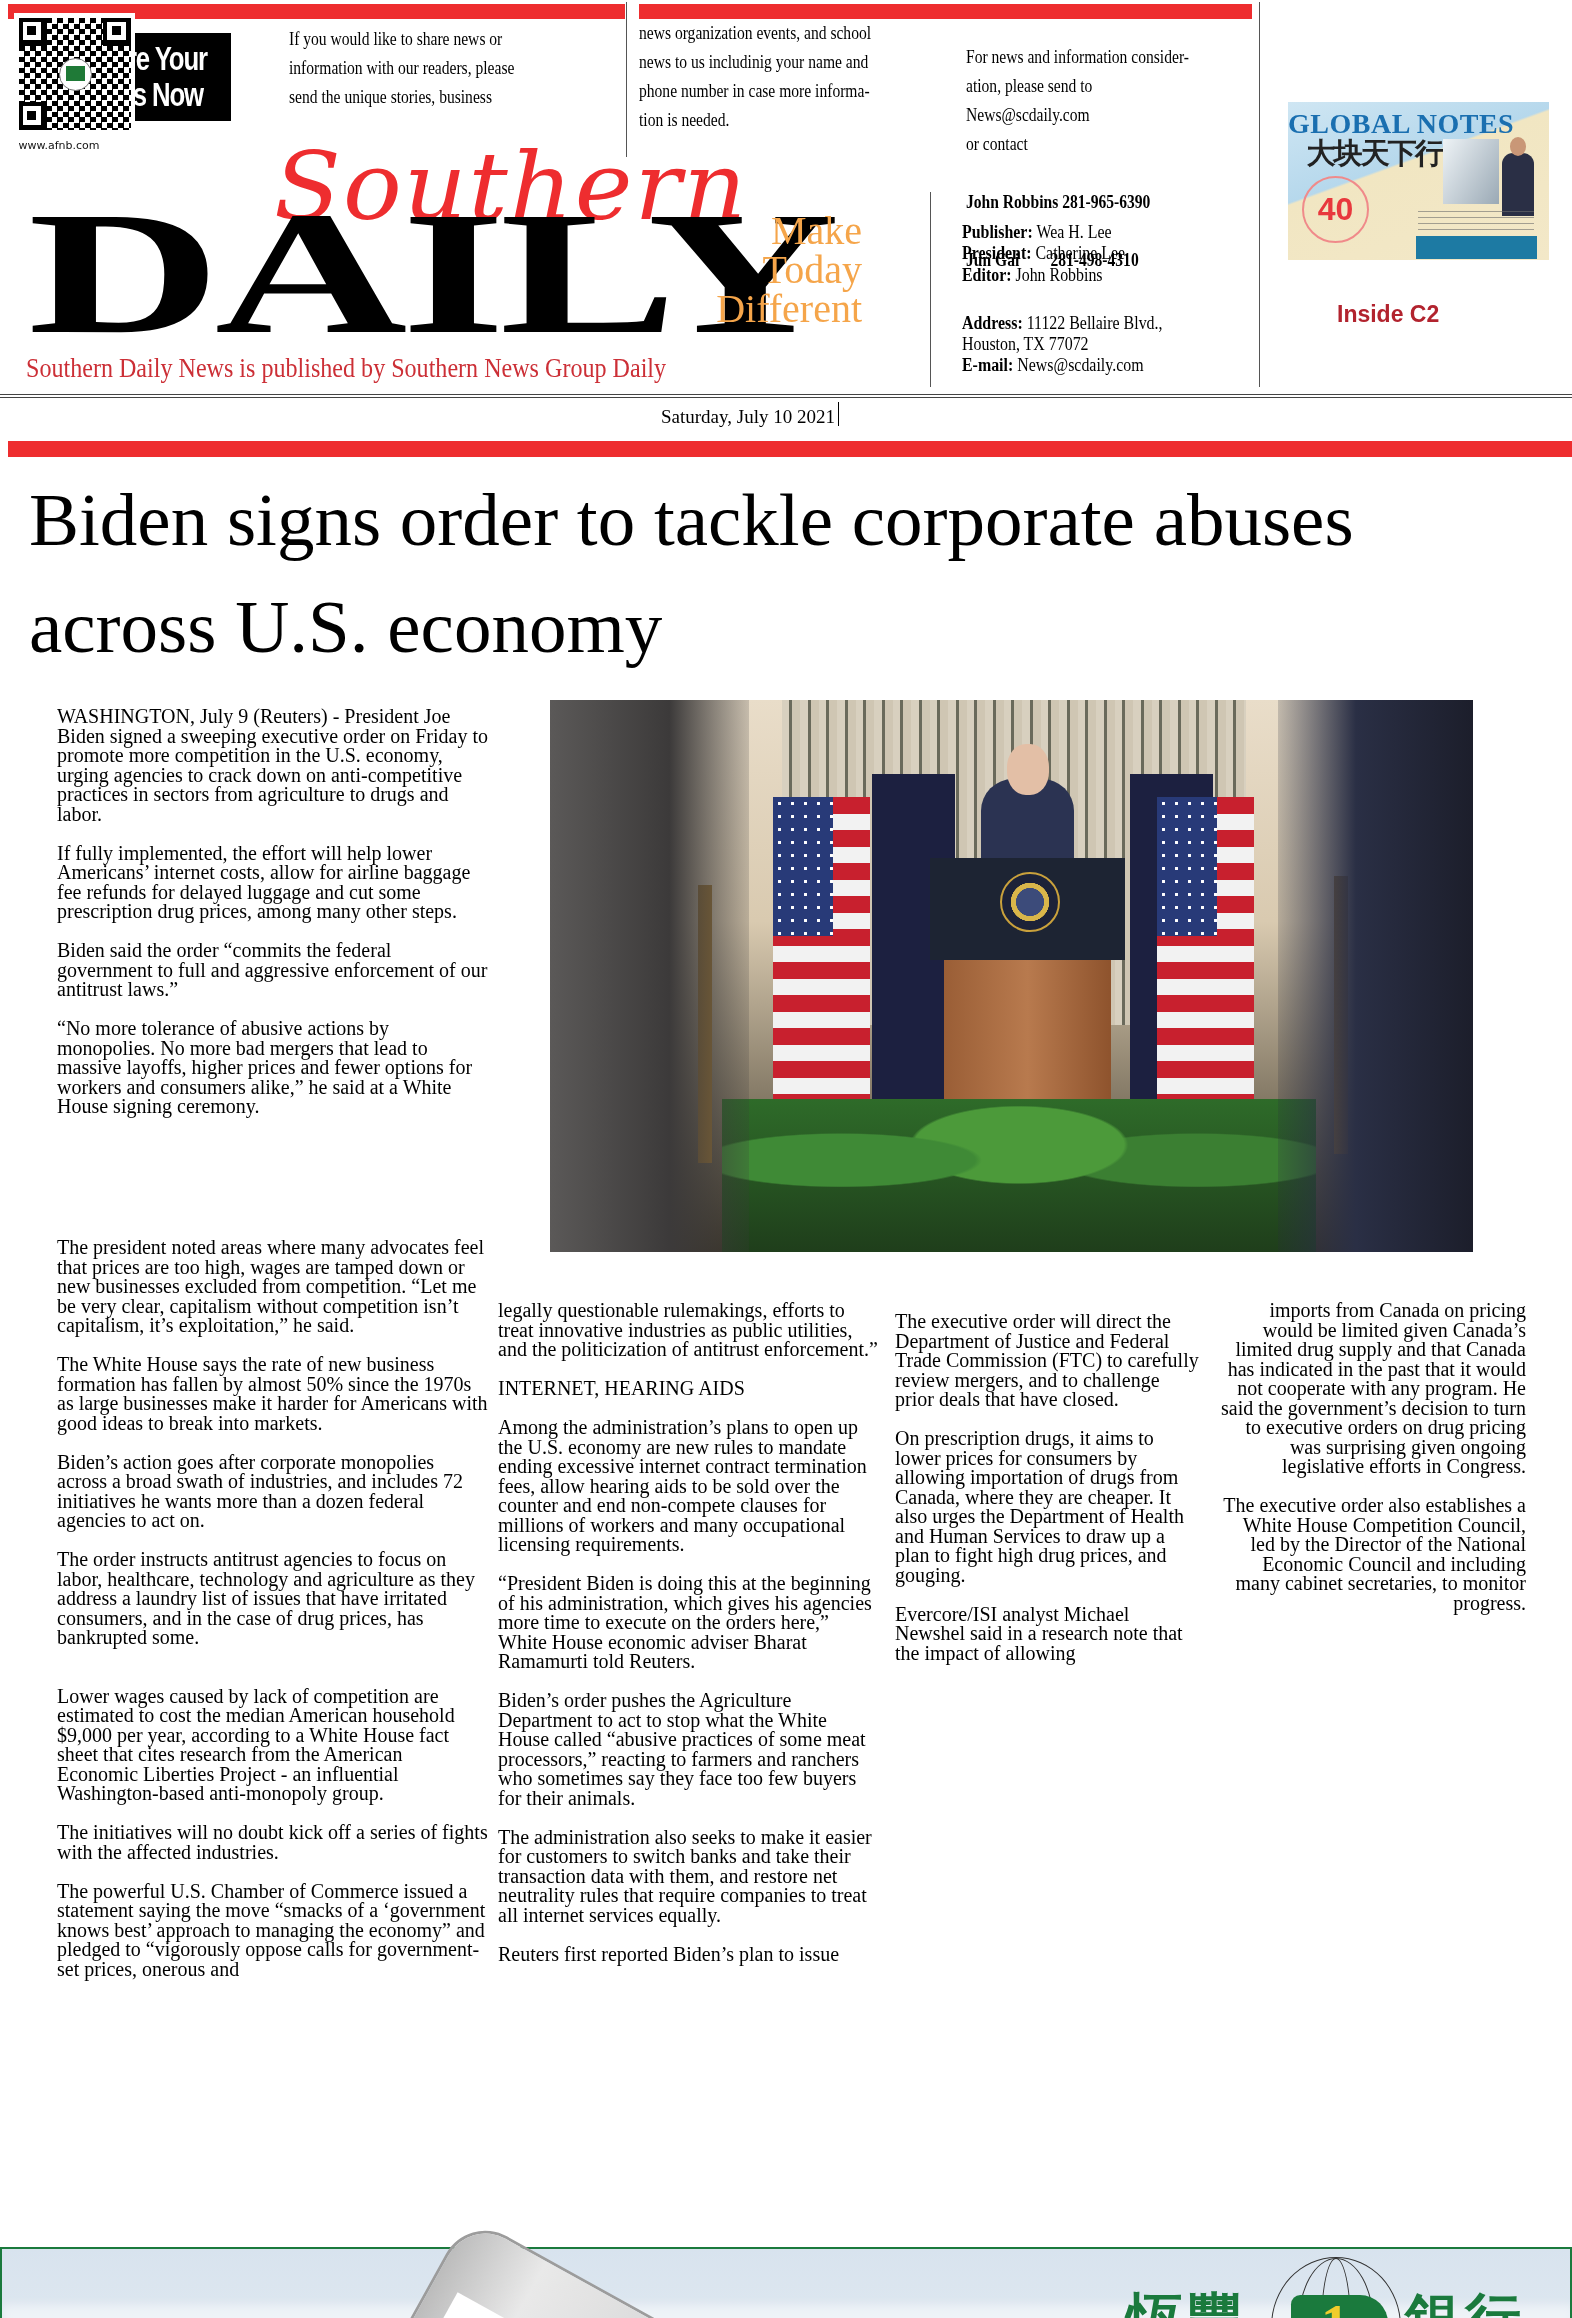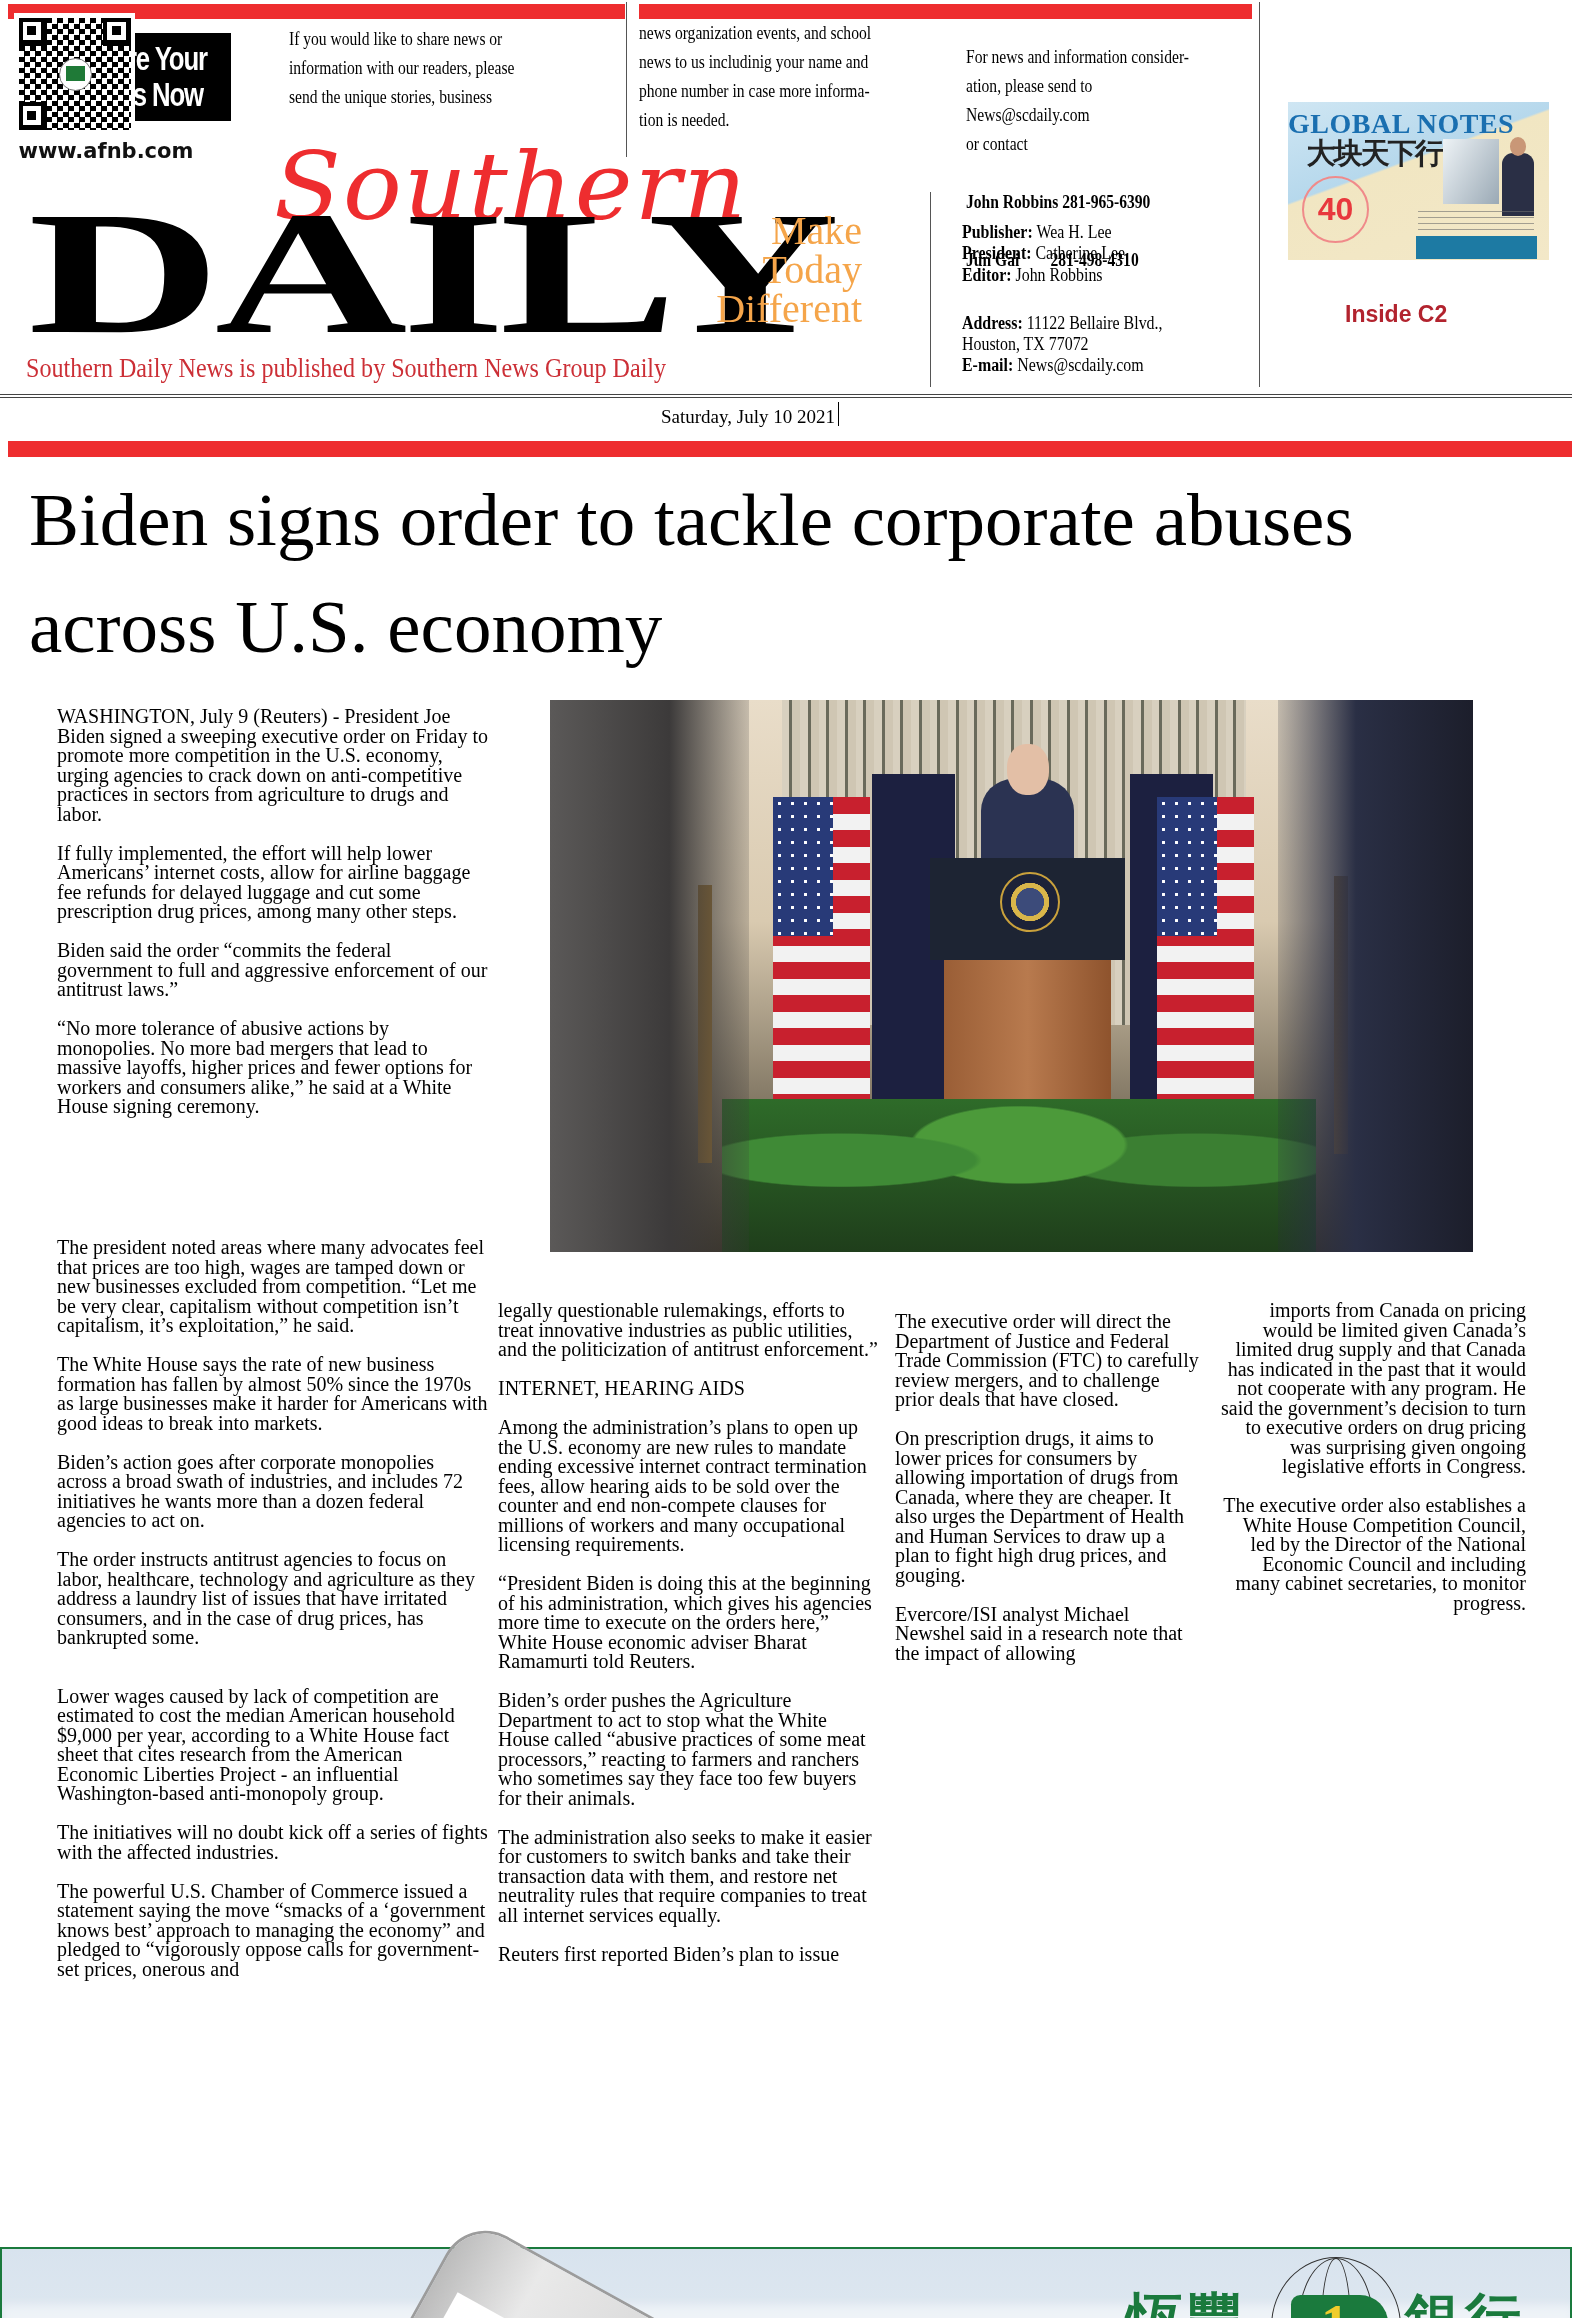--- a/index.html
+++ b/index.html
@@ -30,21 +30,21 @@
   .ad-thumb { left: 1288px; top: 102px; width: 261px; height: 158px; overflow: hidden; background: linear-gradient(160deg, #cfe6f3 0%, #b6d8ec 40%, #f1e6c2 41%, #f3e8c8 100%); }
   .ad-thumb .t1 { position: absolute; left: 0; top: 5.6px; font-family: "Liberation Serif", serif; font-weight: bold; color: #1a6fb0; font-size: 28px; letter-spacing: 0.5px; white-space: nowrap; }
   .ad-thumb .t2 { position: absolute; left: 18.5px; top: 32px; font-size: 29px; font-weight: bold; color: #222; font-family: "DejaVu Sans", sans-serif; letter-spacing: -1.9px; }
   .ad-thumb .seal { position: absolute; left: 14px; top: 74px; width: 63px; height: 63px; border-radius: 50%; border: 2.8px solid #f08a8a; color: #e8383d; font-size: 32px; font-weight: bold; text-align: center; line-height: 63px; font-family: "Liberation Sans", sans-serif; }
   .ad-thumb .man { position: absolute; left: 214px; top: 51px; width: 32px; height: 63px; background: #2a2f45; border-radius: 11px 11px 0 0; }
   .ad-thumb .man:before { content: ""; position: absolute; left: 8.3px; top: -16px; width: 16px; height: 18.5px; background: #c99777; border-radius: 50%; }
   .ad-thumb .bld { position: absolute; left: 155px; top: 37px; width: 56px; height: 65px; background: linear-gradient(120deg, #eef3f6, #9aa9b5); }
   .ad-thumb .blue { position: absolute; left: 128px; top: 134px; width: 121px; height: 23px; background: #1d7aa3; }
   .ad-thumb .lines { position: absolute; left: 130px; top: 109px; width: 116px; height: 23px; background: repeating-linear-gradient(180deg, #6d6d6d 0 1.4px, transparent 1.4px 6px); opacity: .6; }
 
-  .inside-c2 { left: 1337px; top: 300px; color: #b2232e; font-family: "Liberation Sans", sans-serif; font-weight: bold; font-size: 23px; line-height: 28px; margin-left: 8px; }
+  .inside-c2 { left: 1337px; top: 300px; color: #b2232e; font-family: "Liberation Sans", sans-serif; font-weight: bold; font-size: 23px; line-height: 28px; }
 
   .hr-double { left: 0; width: 1572px; height: 1.4px; background: #444; }
   .date-line { left: 661px; top: 402px; font-size: 19px; line-height: 28px; white-space: nowrap; }
   .date-caret { display: inline-block; width: 1.4px; height: 24px; background: #000; vertical-align: -2.8px; margin-left: 2.8px; }
 
   
   .headline { left: 29px; top: 466px; width: 1530px; font-size: 75px; line-height: 107px; font-family: "Liberation Serif", serif; }
 
   
   .col { position: absolute; font-family: "Liberation Serif", serif; font-size: 20px; line-height: 19.5px; }
@@ -78,21 +78,21 @@
   .qr { left: 14px; top: 13px; width: 121px; height: 121px; background: #fff; }
   .qr .qrin { position: absolute; left: 4.6px; top: 4.6px; width: 112px; height: 112px; background:
       linear-gradient(#000,#000) 0 0/28px 28px no-repeat,
       linear-gradient(#000,#000) 84px 0/28px 28px no-repeat,
       linear-gradient(#000,#000) 0 84px/28px 28px no-repeat,
       repeating-conic-gradient(#000 0 25%, #fff 0 50%) 0 0/11px 11px; }
   .qr .finder { position: absolute; width: 18.5px; height: 18.5px; border: 4.6px solid #000; background: #fff; box-sizing: content-box; }
   .qr .finder i { position: absolute; left: 4.6px; top: 4.6px; width: 9.3px; height: 9.3px; background: #000; }
   .qr .qlogo { position: absolute; left: 45px; top: 45px; width: 31px; height: 31px; border-radius: 50%; background: #fff; border: 0.9px solid #777; }
   .qr .qlogo i { position: absolute; left: 5.6px; top: 7.4px; width: 19.5px; height: 15px; background: #1f7a37; }
-  .site-url { left: 18.5px; top: 139px; font-family: "DejaVu Sans", sans-serif; font-weight: bold; font-size: 21px; color: #111; }
+  .site-url { left: 18.5px; top: 139px; font-family: "DejaVu Sans", sans-serif; font-weight: normal; font-size: 11px; color: #111; }
 
   .phone { left: 306px; top: 2272px; width: 399px; height: 580px; transform: rotate(29deg); transform-origin: 185px 288px; }
   .phone .body { position: absolute; left: 0; top: 0; width: 297px; height: 556px; background: linear-gradient(90deg, #bcbcbc, #e9e9e9 30%, #d2d2d2); border-radius: 42px; box-shadow: 0 0 0 2.8px #9c9c9c; }
   .phone .screen { position: absolute; left: 25.5px; top: 70px; width: 246px; height: 417px; background: linear-gradient(180deg, #ffffff 0%, #ffffff 38%, #b7ecec 60%, #56d0d0 80%, #3f3f6e 100%); overflow: hidden; }
 
   .bank-cn { left: 1127px; top: 2286px; color: #1a7a3d; font-family: "DejaVu Sans", sans-serif; font-weight: bold; font-size: 56px; line-height: 65px; letter-spacing: 3.7px; }
   .bank-cn2 { left: 1405px; top: 2286px; color: #1a7a3d; font-family: "DejaVu Sans", sans-serif; font-weight: bold; font-size: 56px; line-height: 65px; letter-spacing: 3.7px; }
   .globe { left: 1271px; top: 2257px; width: 130px; height: 139px; border: 0.9px solid #333; border-radius: 50%; box-sizing: border-box; overflow: hidden; }
   .globe .mer { position: absolute; top: 0; height: 100%; border: 0.7px solid #333; border-radius: 50%; box-sizing: border-box; }
   .globe .usa { position: absolute; left: 18.5px; top: 37px; width: 97px; height: 56px; background: #1a7a3d; border-radius: 9.3px 28px 18.5px 28px; }

